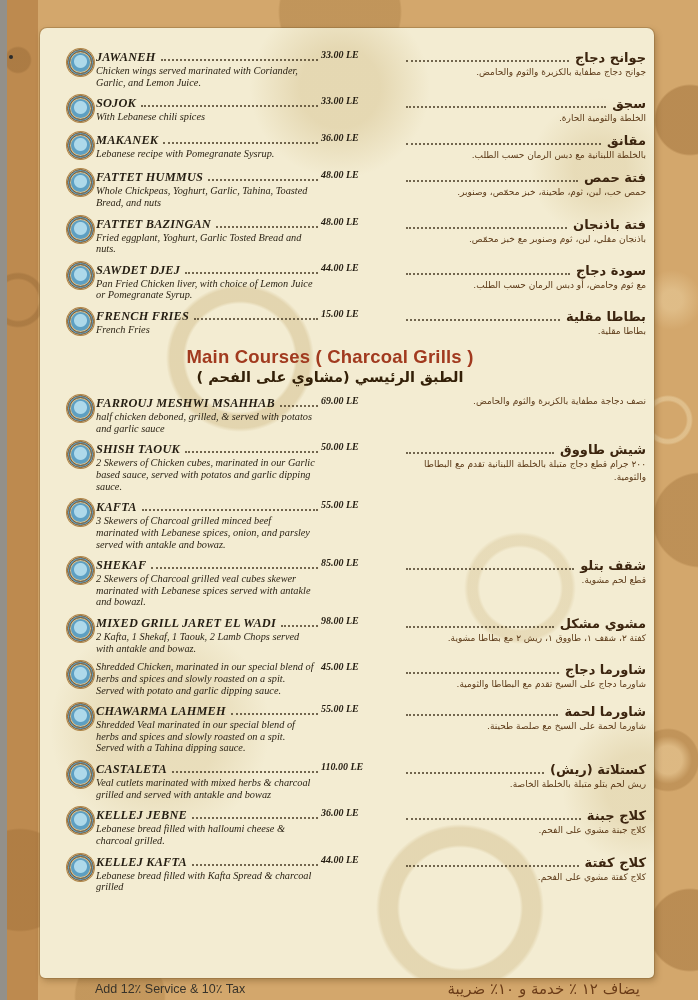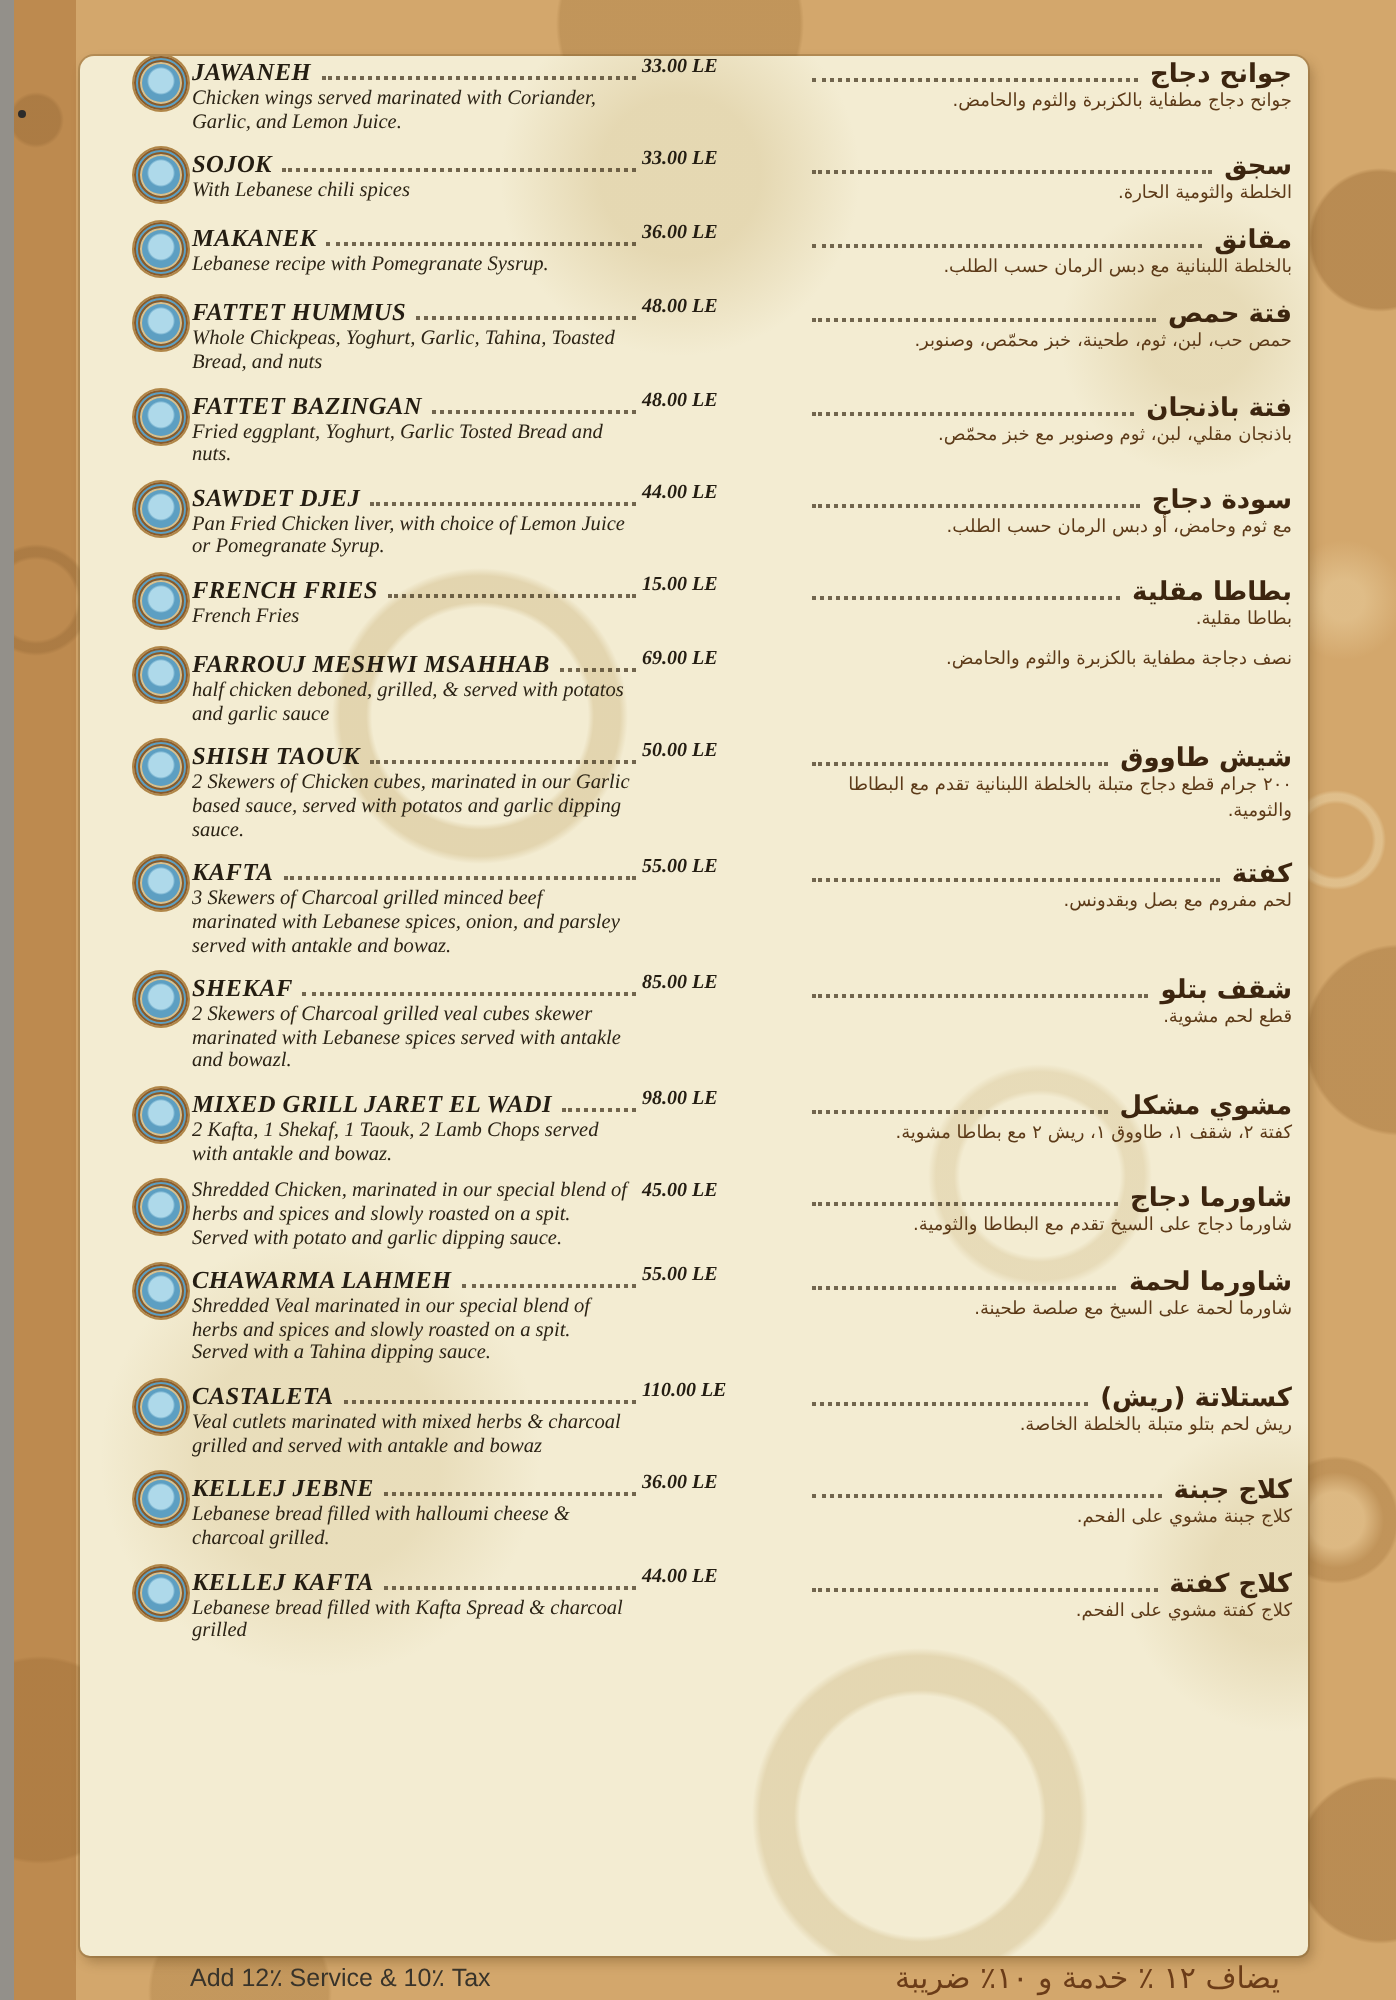--- a/index.html
+++ b/index.html
@@ -38,21 +38,21 @@
   .card::before{content:"";position:absolute;inset:0;
     background:
       radial-gradient(circle at 300px 60px, rgba(197,170,105,.30) 0 40px, rgba(197,170,105,0) 90px),
       radial-gradient(circle at 560px 140px, rgba(197,170,105,.25) 0 26px, rgba(197,170,105,0) 70px),
       radial-gradient(circle at 200px 330px, rgba(190,160,95,0) 54px, rgba(190,160,95,.30) 57px 70px, rgba(190,160,95,0) 74px),
       radial-gradient(circle at 480px 560px, rgba(190,160,95,0) 40px, rgba(190,160,95,.22) 43px 52px, rgba(190,160,95,0) 56px),
       radial-gradient(circle at 120px 700px, rgba(197,170,105,.22) 0 60px, rgba(197,170,105,0) 110px),
       radial-gradient(circle at 420px 880px, rgba(190,160,95,0) 60px, rgba(190,160,95,.28) 63px 80px, rgba(190,160,95,0) 84px),
       radial-gradient(circle at 600px 760px, rgba(197,170,105,.25) 0 34px, rgba(197,170,105,0) 78px);
   }
-  .content{position:relative;padding:0 8px 0 14px;}
+  .content{position:relative;padding:21px 8px 0 14px;}
 
   
   .item{display:flex;align-items:flex-start;margin-bottom:7px;}
   .col-icon{width:42px;flex:0 0 42px;padding-top:0;}
   .medallion{display:block;width:21px;height:21px;margin-left:13px;border-radius:50%;
     background:radial-gradient(circle at 50% 45%, #aed9ea 0 6px, #5d9fc2 7px);
     border:3px double #8a5a28;box-shadow:0 0 0 1px #b08648, inset 0 0 0 1px #d9c18e;}
   .col-en{width:225px;flex:0 0 225px;}
   .en-line{display:flex;align-items:baseline;}
   .en-name{font-style:italic;font-weight:bold;font-size:12.3px;letter-spacing:.2px;color:#241d12;white-space:nowrap;}
@@ -218,20 +218,24 @@
         </div>
         <div class="col-price">15.00 LE</div>
         <div class="col-right">
           <div class="ar-line">
             <span class="ar-name">بطاطا مقلية</span>
             <span class="ar-leader"></span>
           </div>
           <div class="ar-desc">بطاطا مقلية.</div>
         </div>
       </div>
+      <div class="section-header">
+        <div class="sh-en">Main Courses ( Charcoal Grills )</div>
+        <div class="sh-ar">الطبق الرئيسي (مشاوي على الفحم )</div>
+      </div>
       <div class="item">
         <div class="col-icon">
           <span class="medallion"></span>
         </div>
         <div class="col-en">
           <div class="en-line">
             <span class="en-name">FARROUJ MESHWI MSAHHAB</span>
             <span class="leader"></span>
           </div>
           <div class="en-desc">half chicken deboned, grilled, &amp; served with  potatos and garlic sauce</div>
@@ -266,27 +270,20 @@
           <span class="medallion"></span>
         </div>
         <div class="col-en">
           <div class="en-line">
             <span class="en-name">KAFTA</span>
             <span class="leader"></span>
           </div>
           <div class="en-desc">3 Skewers of Charcoal grilled minced beef marinated with Lebanese spices, onion, and parsley served with antakle and bowaz.</div>
         </div>
         <div class="col-price">55.00 LE</div>
-        <div class="col-right">
-          <div class="ar-line">
-            <span class="ar-name">كفتة</span>
-            <span class="ar-leader"></span>
-          </div>
-          <div class="ar-desc">لحم مفروم مع بصل وبقدونس.</div>
-        </div>
       </div>
       <div class="item">
         <div class="col-icon">
           <span class="medallion"></span>
         </div>
         <div class="col-en">
           <div class="en-line">
             <span class="en-name">SHEKAF</span>
             <span class="leader"></span>
           </div>

